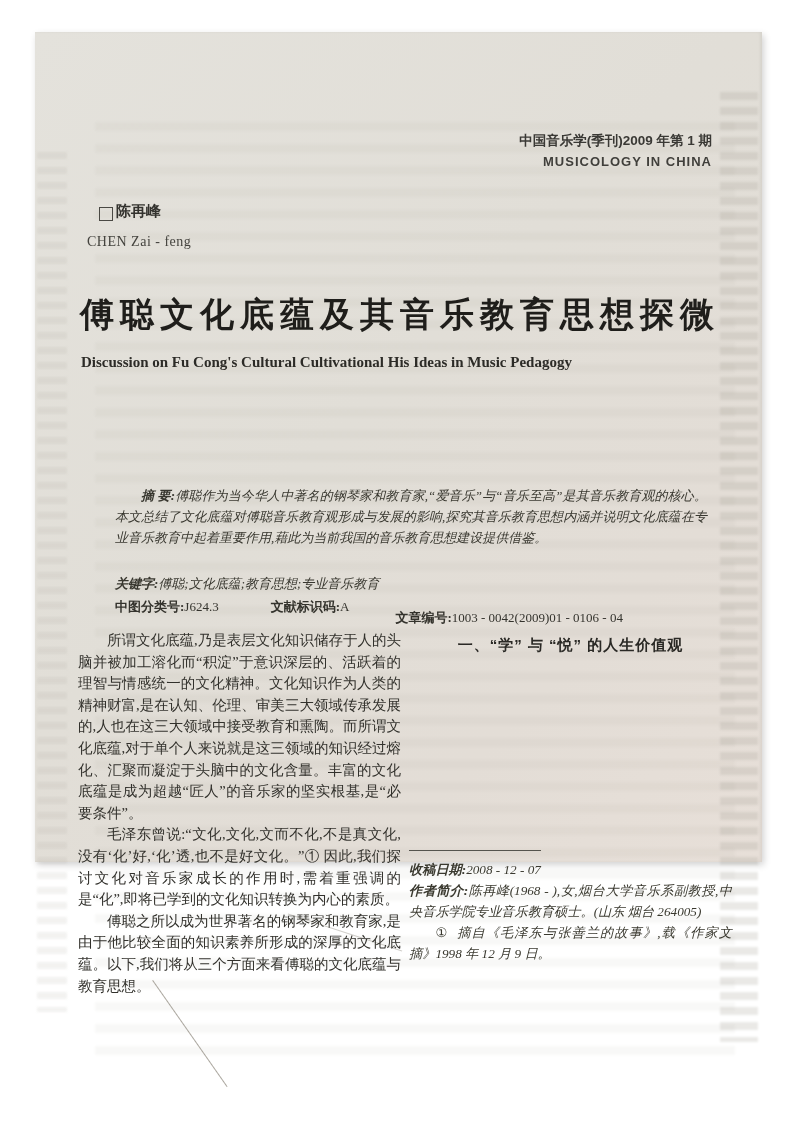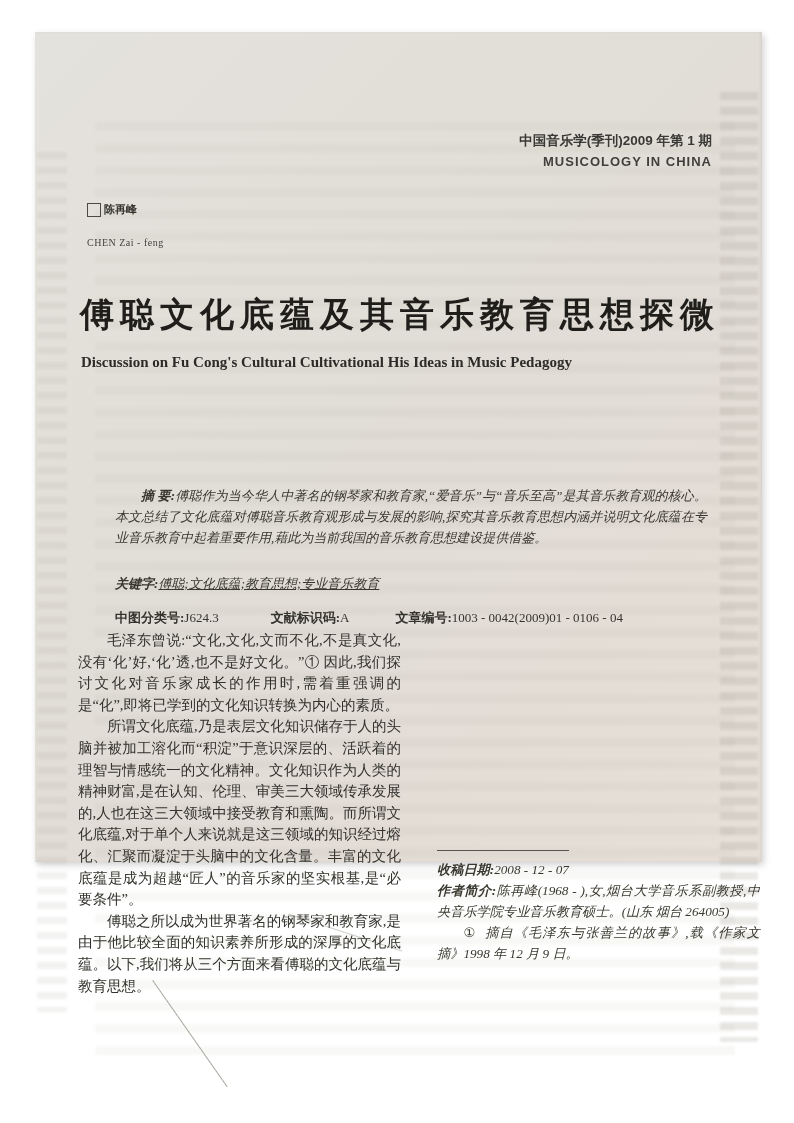--- a/index.html
+++ b/index.html
@@ -21,53 +21,53 @@
            transform:rotate(55deg);transform-origin:left top;filter:blur(.4px);}
   .crease2{position:absolute;left:250px;top:900px;width:120px;height:1px;background:rgba(160,155,145,.5);
            transform:rotate(18deg);filter:blur(.6px);}
 
   .jheader{position:absolute;right:50px;top:100px;text-align:right;}
   .jheader .cn{font-family:"Liberation Sans", sans-serif;font-weight:bold;font-size:13.5px;color:#3a3935;}
   .jheader .en{font-family:"Liberation Sans", sans-serif;font-weight:bold;font-size:13px;
                letter-spacing:1px;color:#403f3b;margin-top:4px;}
 
   .author{position:absolute;left:52px;top:170px;}
-  .author .cn{font-family:"Liberation Sans", sans-serif;font-weight:bold;font-size:11px;color:#33322e;
-              display:flex;align-items:flex-end;gap:3px;}
+  .author .cn{font-family:"Liberation Sans", sans-serif;font-weight:bold;font-size:15px;color:#33322e;
+              display:flex;align-items:flex-end;gap:3px;margin-left:12px;}
   .sq{display:inline-block;width:12px;height:12px;border:1.3px solid #4a4944;background:transparent;}
-  .author .en{font-size:10px;margin-top:20px;color:#44433e;letter-spacing:.5px;text-align:center;}
+  .author .en{font-size:14px;margin-top:13px;color:#44433e;letter-spacing:.5px;text-align:center;}
 
   .title{position:absolute;left:45px;top:260px;width:640px;text-align:center;
          font-family:"Liberation Sans", sans-serif;font-weight:bold;font-size:34px;
          letter-spacing:6px;color:#1f1e1b;white-space:nowrap;}
   .subtitle{position:absolute;left:46px;top:322px;width:640px;font-weight:bold;font-size:15px;
             color:#2c2b27;}
 
   .abstract{position:absolute;left:80px;top:453px;width:592px;font-style:italic;font-size:13px;
             line-height:21.2px;text-align:justify;color:#38372f;}
   .abstract .lbl{font-weight:bold;}
   .abstract p{margin:0;text-indent:2em;}
   .kwline{position:absolute;left:80px;top:543px;width:592px;font-size:13px;color:#38372f;}
   .kwline .lbl{font-weight:bold;font-style:italic;}
-  .kwline .val{font-style:italic;text-decoration:underline;}
+  .kwline .val{font-style:italic;}
   .clcline{position:absolute;left:80px;top:566px;width:600px;font-size:13px;color:#34332d;
-           display:flex;gap:0;align-items:flex-end;}
+           display:flex;gap:0;}
   .clcline .lbl{font-weight:bold;}
   .clcline .seg2{margin-left:52px;}
   .clcline .seg3{margin-left:46px;margin-top:11px;}
 
   .col{position:absolute;width:323px;font-size:14.5px;line-height:21.6px;text-align:justify;color:#32312c;}
   .col p{margin:0;text-indent:2em;}
   .col-left{left:43px;top:598px;}
   .col-right{left:374px;top:598px;}
   .sechead{font-family:"Liberation Sans", sans-serif;font-weight:bold;font-size:15px;text-align:center;
            text-indent:0 !important;color:#2a2925;margin:4px 0 10px 0 !important;letter-spacing:1px;}
 
   .footnotes{position:absolute;left:374px;top:818px;width:323px;font-size:13.2px;line-height:21px;
-             color:#3a392f;font-style:italic;text-align:justify;margin-left:28px;}
+             color:#3a392f;font-style:italic;text-align:justify;}
   .fnrule{width:132px;border-top:1.4px solid #55544e;margin-bottom:8px;}
   .footnotes p{margin:0;}
   .footnotes .lbl{font-weight:bold;}
   .fn-note{text-indent:2em;}
   .fn-marker{font-style:normal;}
 </style>
 </head>
 <body>
 
 <div class="canvas">
@@ -103,26 +103,27 @@
       <span class="lbl">关键字:</span><span class="val">傅聪;文化底蕴;教育思想;专业音乐教育</span>
     </div>
 
     <div class="clcline">
       <span><span class="lbl">中图分类号:</span><span>J624.3</span></span>
       <span class="seg2"><span class="lbl">文献标识码:</span><span>A</span></span>
       <span class="seg3"><span class="lbl">文章编号:</span><span>1003 - 0042(2009)01 - 0106 - 04</span></span>
     </div>
 
     <div class="col col-left">
+      <p>所谓文化底蕴,乃是表层文化知识储存于人的头脑并被加工溶化而“积淀”于意识深层的、活跃着的理智与情感统一的文化精神。文化知识作为人类的精神财富,是在认知、伦理、审美三大领域传承发展的,人也在这三大领域中接受教育和熏陶。而所谓文化底蕴,对于单个人来说就是这三领域的知识经过熔化、汇聚而凝淀于头脑中的文化含量。丰富的文化底蕴是成为超越“匠人”的音乐家的坚实根基,是“必要条件”。</p>
       <p>毛泽东曾说:“文化,文化,文而不化,不是真文化,没有‘化’好,‘化’透,也不是好文化。”① 因此,我们探讨文化对音乐家成长的作用时,需着重强调的是“化”,即将已学到的文化知识转换为内心的素质。</p>
-      <p>所谓文化底蕴,乃是表层文化知识储存于人的头脑并被加工溶化而“积淀”于意识深层的、活跃着的理智与情感统一的文化精神。文化知识作为人类的精神财富,是在认知、伦理、审美三大领域传承发展的,人也在这三大领域中接受教育和熏陶。而所谓文化底蕴,对于单个人来说就是这三领域的知识经过熔化、汇聚而凝淀于头脑中的文化含量。丰富的文化底蕴是成为超越“匠人”的音乐家的坚实根基,是“必要条件”。</p>
       <p>傅聪之所以成为世界著名的钢琴家和教育家,是由于他比较全面的知识素养所形成的深厚的文化底蕴。以下,我们将从三个方面来看傅聪的文化底蕴与教育思想。</p>
     </div>
 
     <div class="col col-right">
+      <p class="sechead">一、“学” 与 “悦” 的人生价值观</p>
     </div>
 
     <div class="footnotes">
       <div class="fnrule"></div>
       <p><span class="lbl">收稿日期:</span><span>2008 - 12 - 07</span></p>
       <p><span class="lbl">作者简介:</span><span>陈再峰(1968 - ),女,烟台大学音乐系副教授,中央音乐学院专业音乐教育硕士。(山东 烟台 264005)</span></p>
       <p class="fn-note"><span class="fn-marker">①</span>&nbsp;&nbsp;<span>摘自《毛泽东与张善兰的故事》,载《作家文摘》1998 年 12 月 9 日。</span></p>
     </div>
 
   </div>

